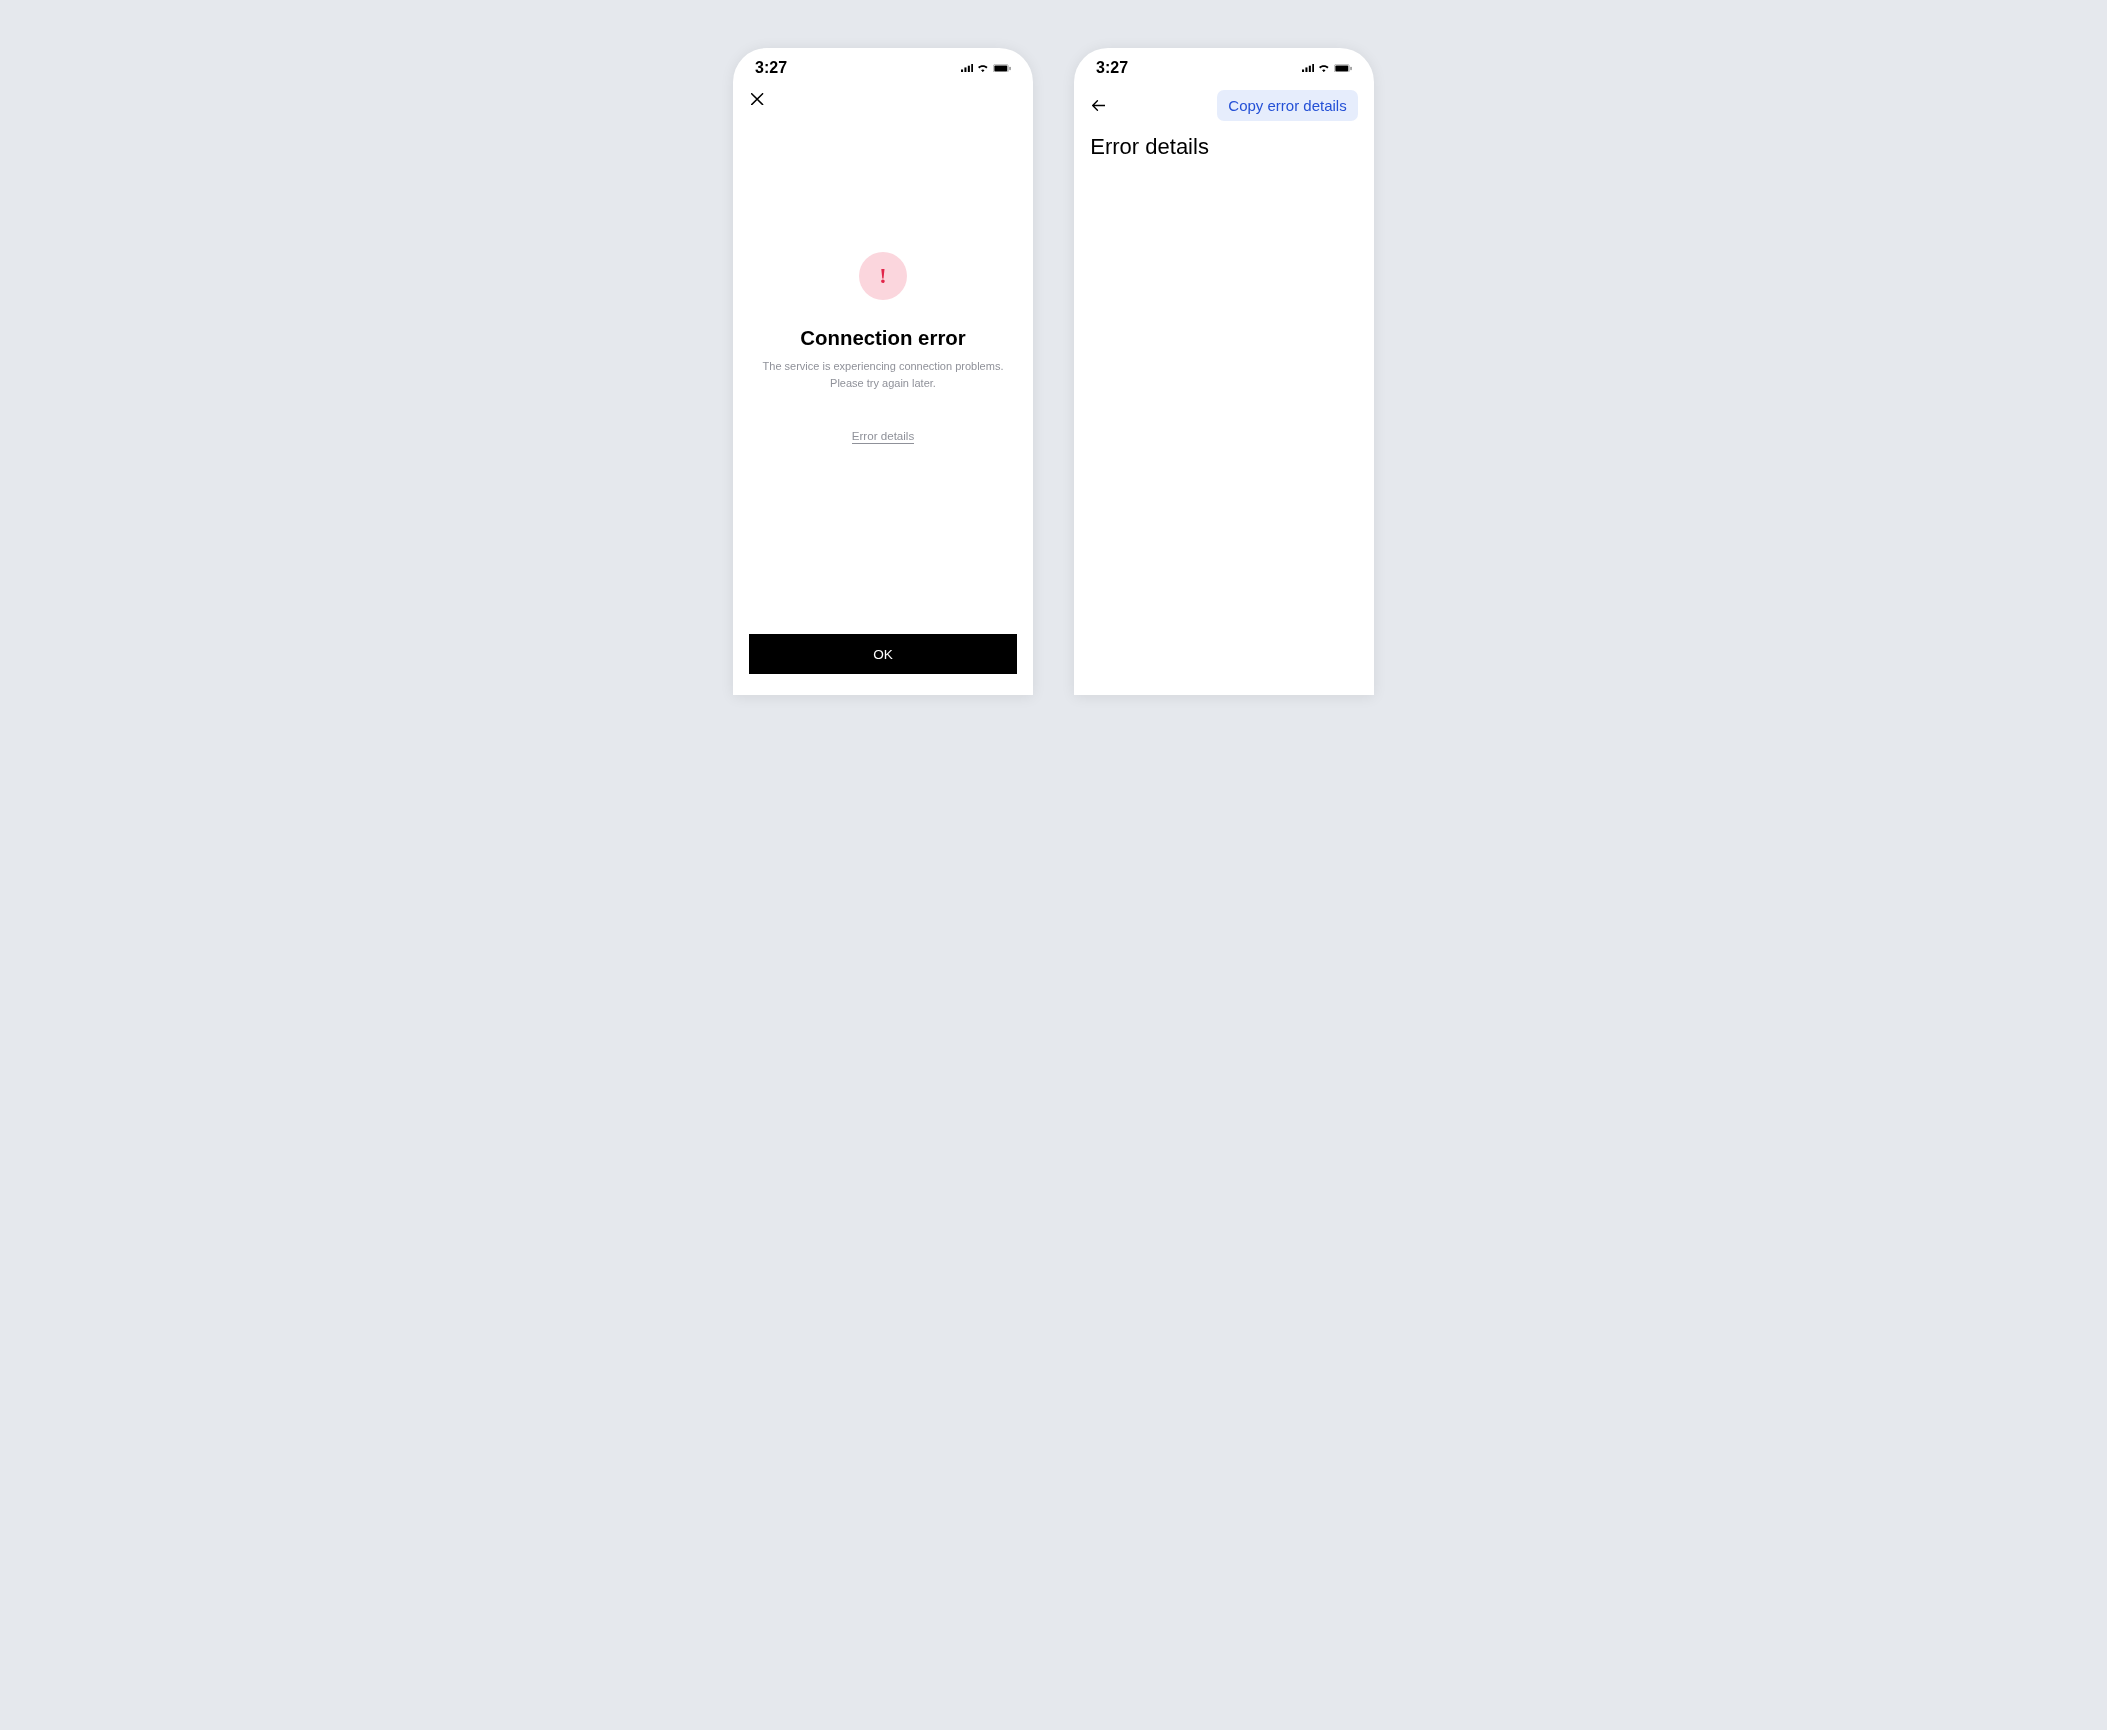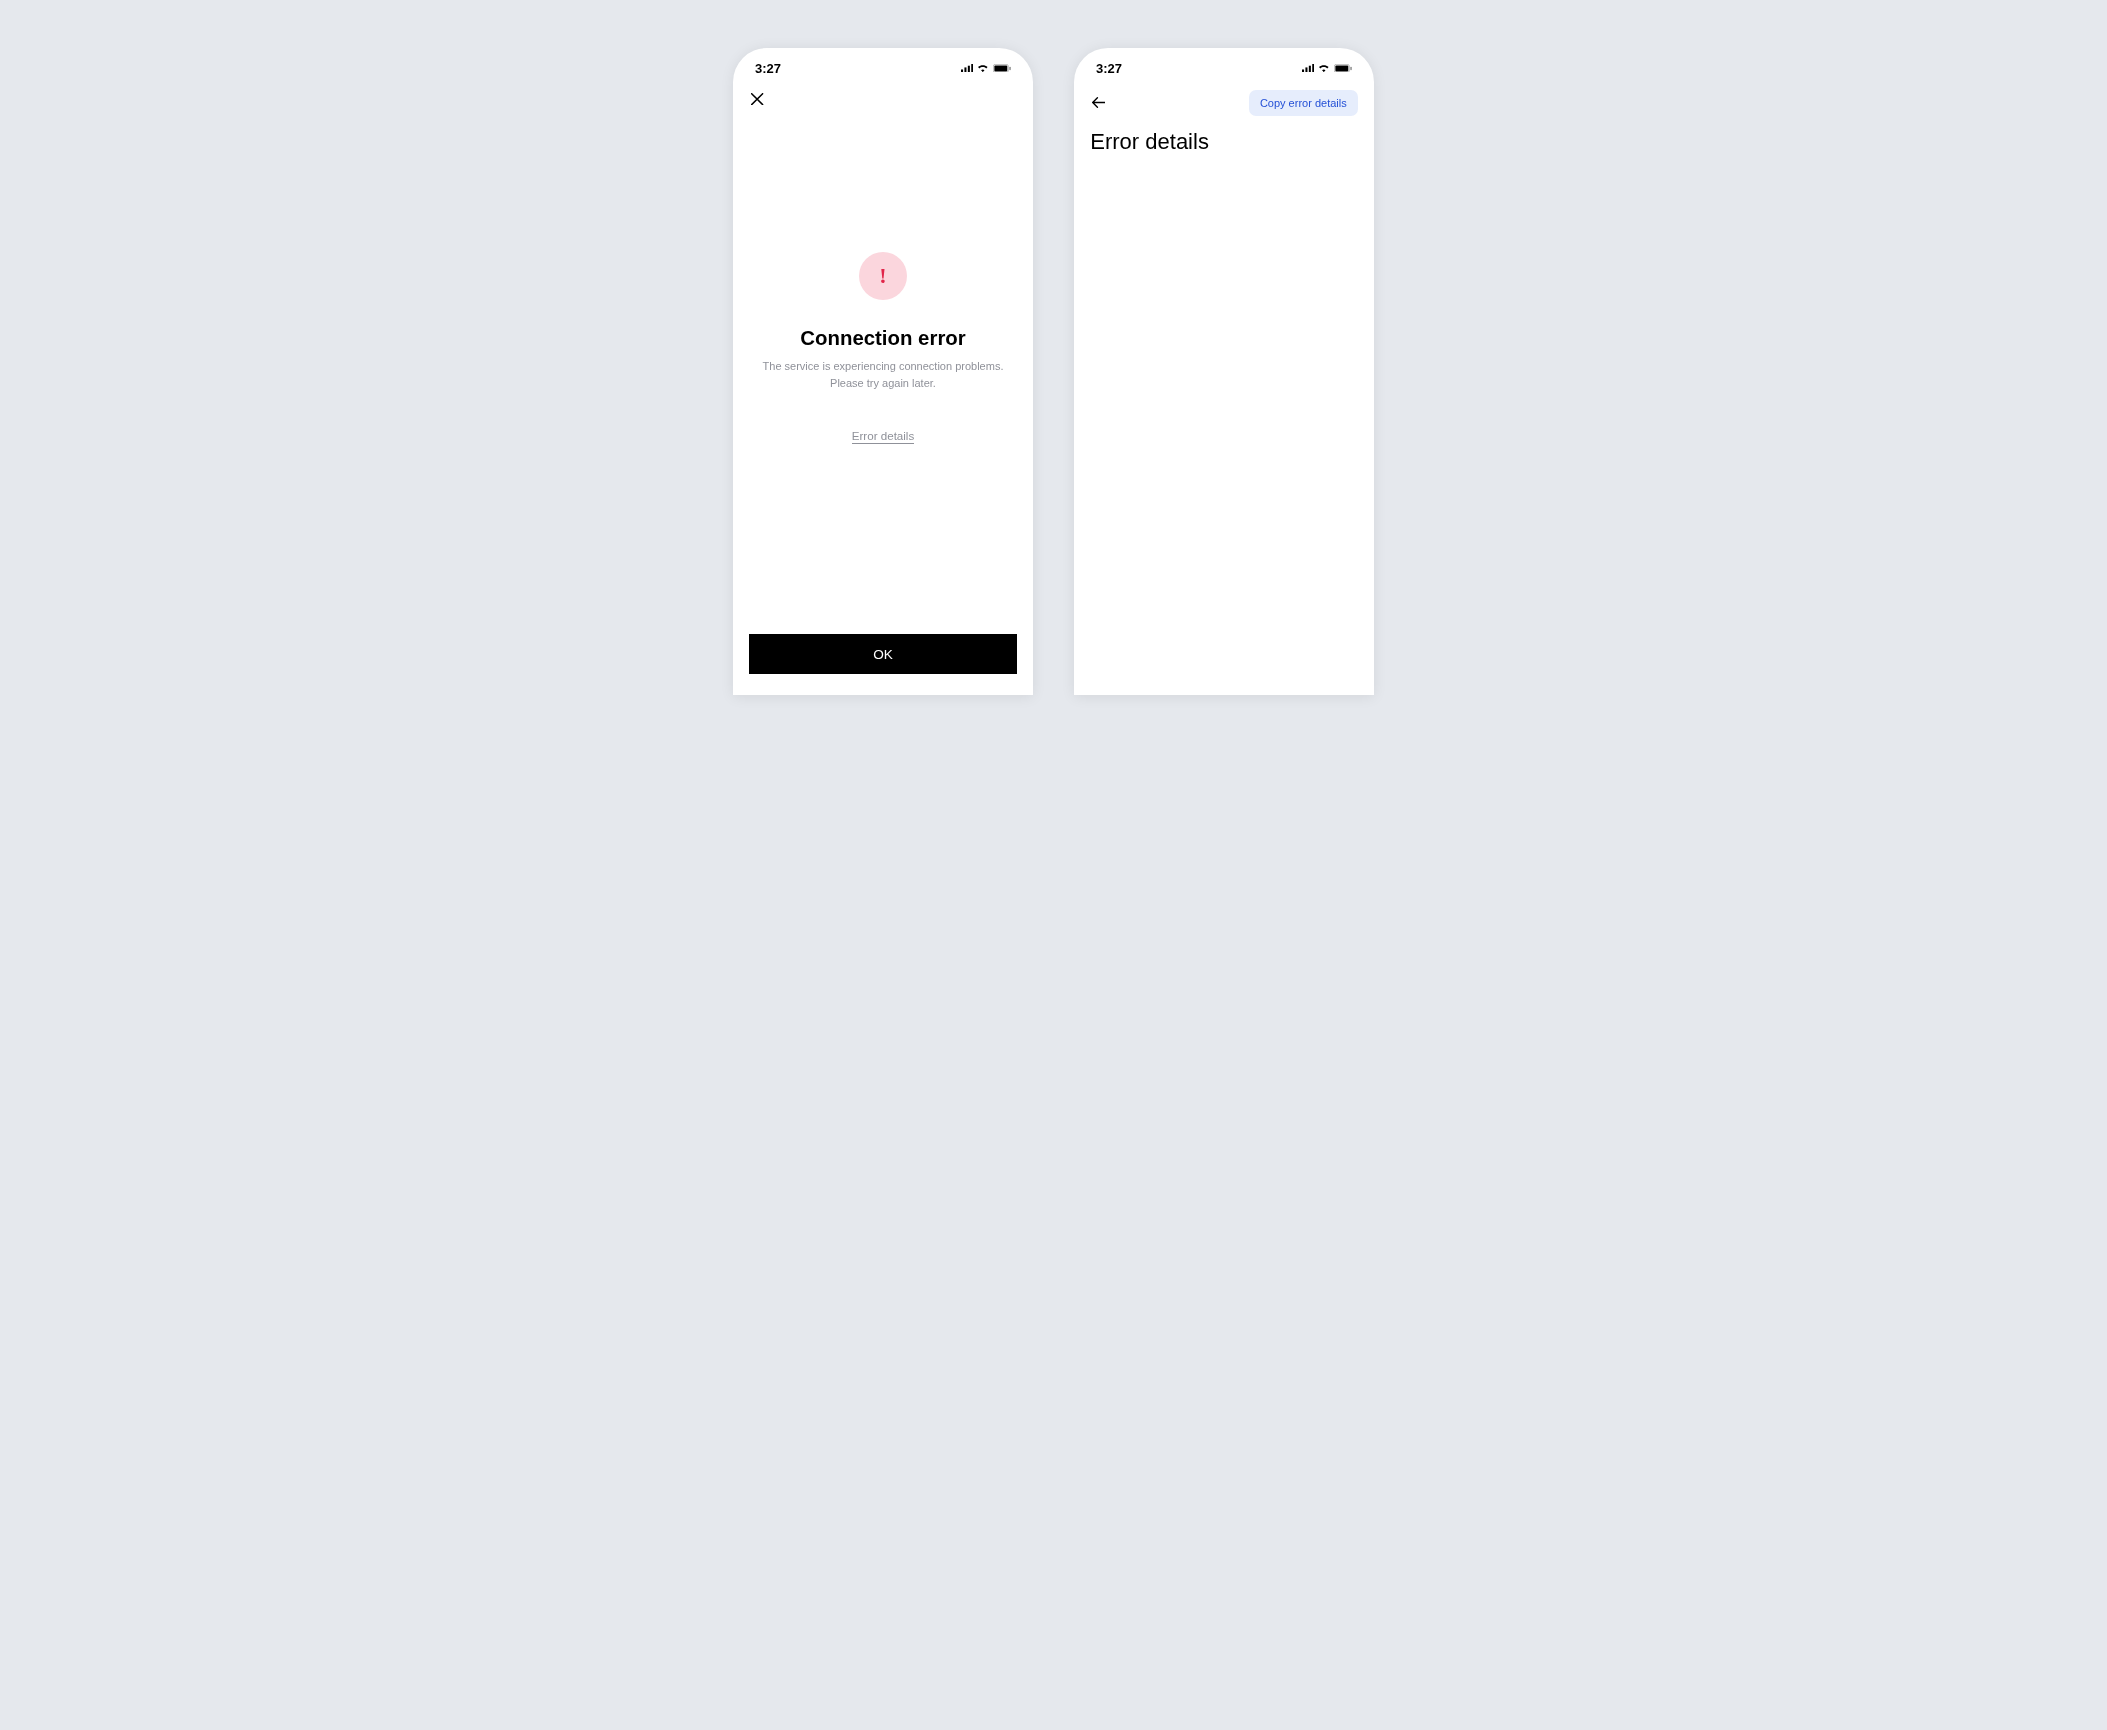--- a/index.html
+++ b/index.html
@@ -28,21 +28,21 @@
       position: relative;
     }
     .status-bar {
       display: flex;
       justify-content: space-between;
       align-items: center;
       padding: 12.3px 22px 5.4px;
       height: 34px;
     }
     .status-time {
-      font-size: 13px;
+      font-size: 16px;
       font-weight: 600;
       color: #000;
     }
     .status-icons {
       display: flex;
       align-items: center;
       gap: 4.1px;
     }
     .nav-bar {
       display: flex;
@@ -55,21 +55,21 @@
       width: 16.3px;
       height: 16.3px;
       display: flex;
       align-items: center;
       justify-content: center;
       cursor: pointer;
     }
     .copy-button {
       background-color: #e6edfc;
       color: #2450d6;
-      font-size: 11px;
+      font-size: 15px;
       padding: 6.8px 11px;
       border: none;
       border-radius: 7px;
       cursor: pointer;
       font-family: inherit;
     }
     .error-content {
       display: flex;
       flex-direction: column;
       align-items: center;

